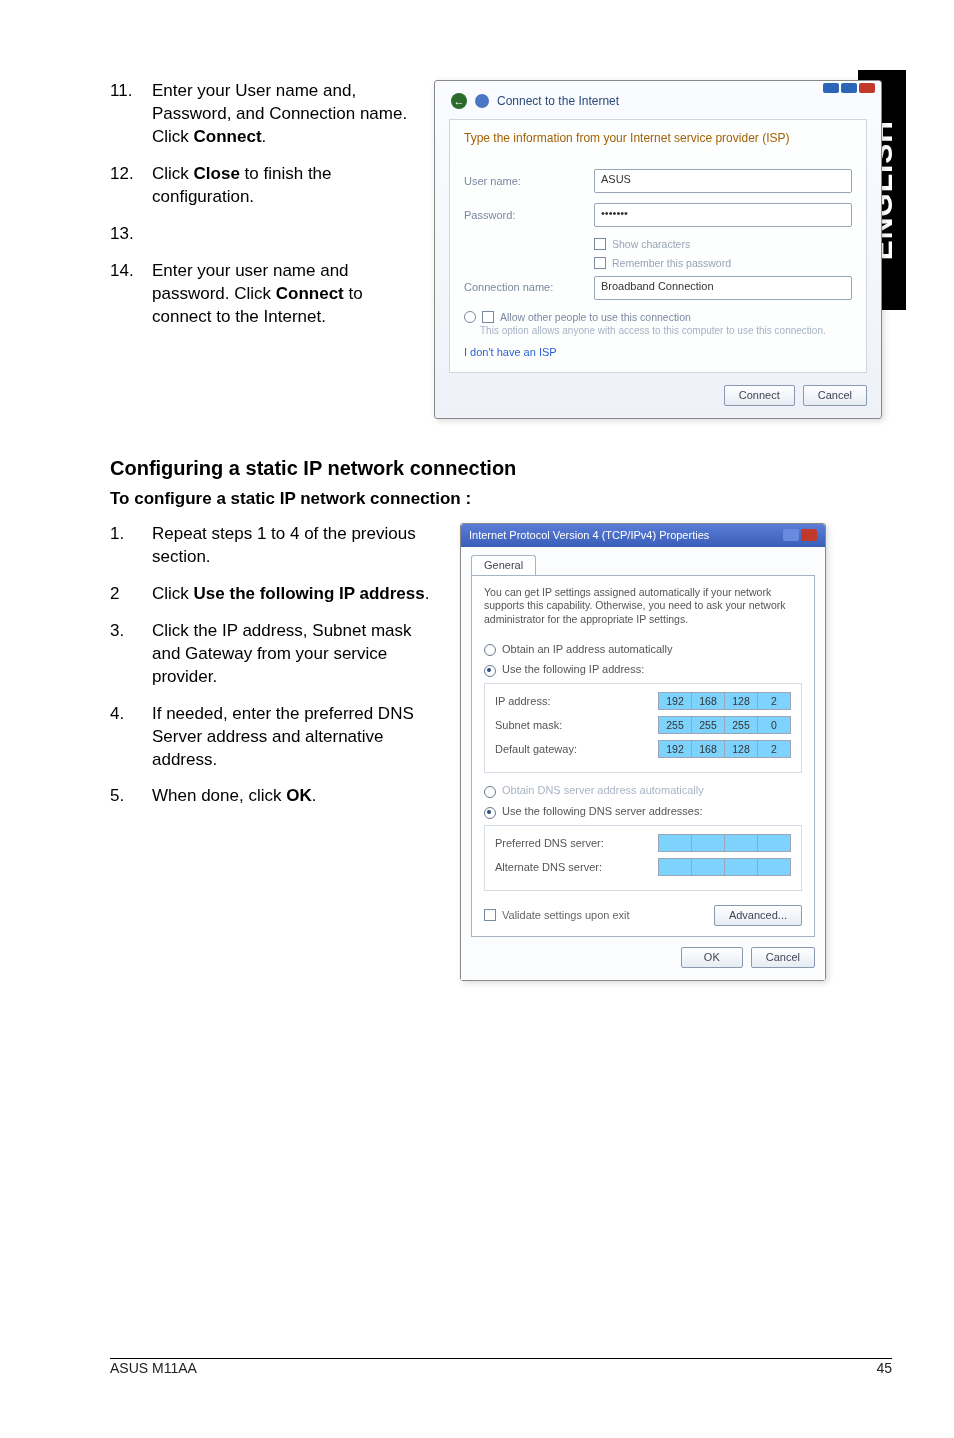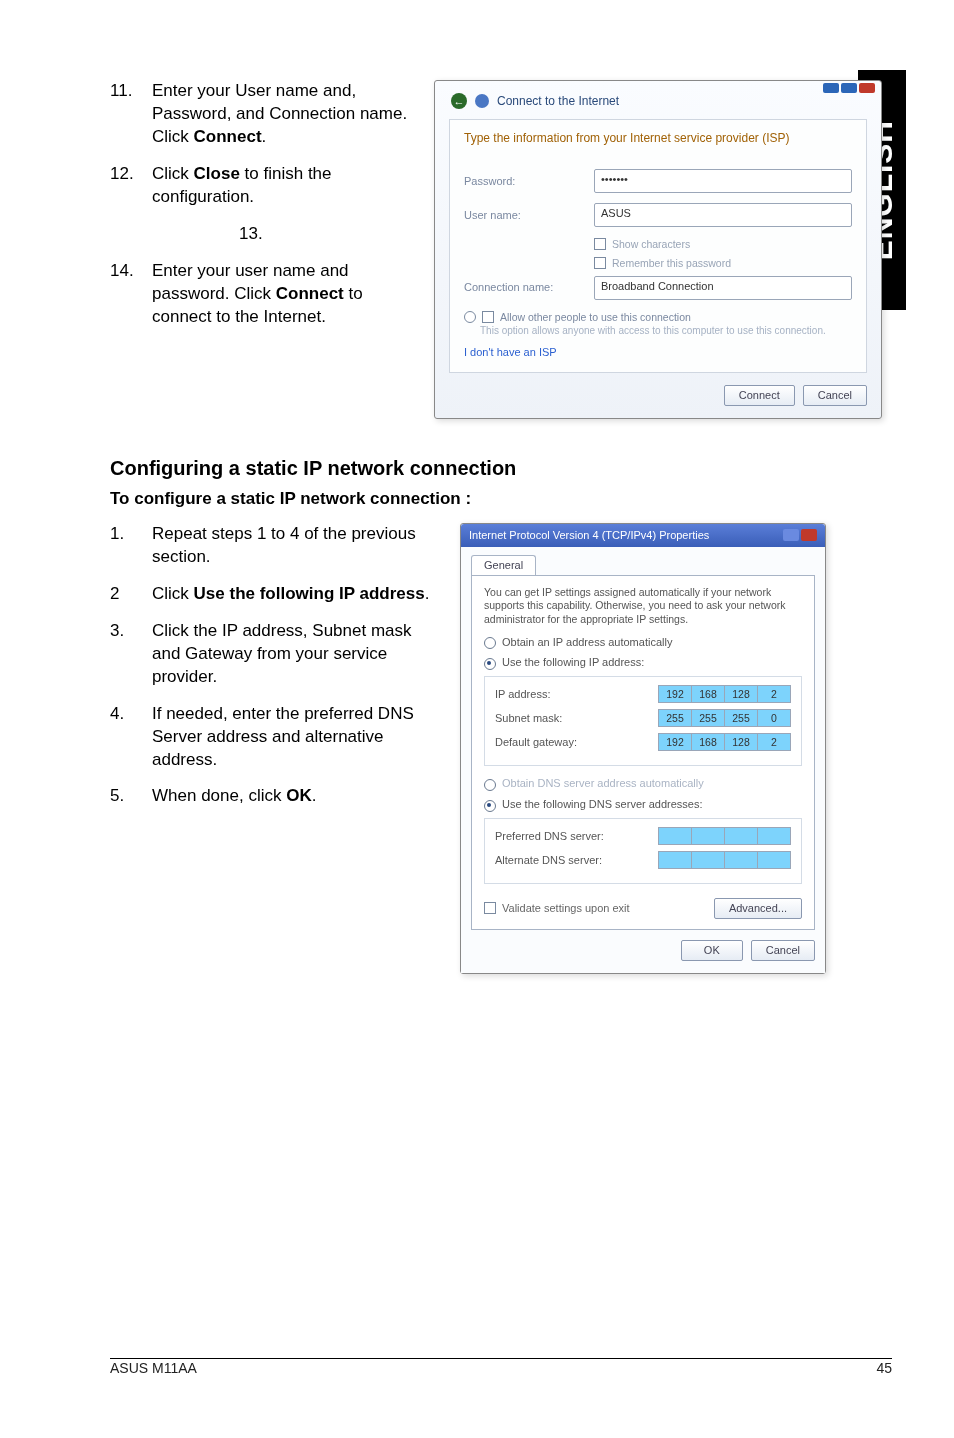--- a/index.html
+++ b/index.html
@@ -14,21 +14,21 @@
     font-size:17px;
     line-height:1.35;
   }
   .content {
     position:absolute;
     left:110px;
     top:80px;
     width:720px;
   }
   ol.steps { list-style:none; padding:0; margin:0; }
-  ol.steps li { display:flex; margin-bottom:14px;justify-content:center; }
+  ol.steps li { display:flex; margin-bottom:14px; }
   ol.steps li .num { width:42px; flex:0 0 42px; }
   ol.steps li .txt { flex:1; }
   h3.section {
     font-size:20px; font-weight:bold; margin:36px 0 6px 0;
   }
   .subhead { font-weight:bold; font-size:17px; margin-bottom:12px; }
   .top-flex { display:flex; gap:24px; }
   .col-left { flex:0 0 300px; }
   .figure { flex:1; }
   .static-flex { display:flex; gap:20px; }
@@ -124,21 +124,21 @@
   .dlg2 .titlebar .ctl { display:flex; gap:2px; }
   .dlg2 .titlebar .ctl div { width:16px; height:12px; border-radius:2px; }
   .dlg2 .body { padding:8px 10px 12px 10px; background:#fafcfe; }
   .dlg2 .tab {
     display:inline-block; border:1px solid #a8b4c6; border-bottom:none;
     padding:2px 12px; font-size:11px; background:#fff; border-radius:3px 3px 0 0;
   }
   .dlg2 .tab-panel {
     border:1px solid #a8b4c6; padding:10px 12px 10px 12px; background:#fff;
   }
-  .dlg2 .desc { color:#555; font-size:10.5px; margin-bottom:8px; line-height:1.3;}
+  .dlg2 .desc { color:#555; font-size:10.5px; margin-bottom:15px; line-height:1.3;}
   .dlg2 .radio { width:10px;height:10px;border:1px solid #6a7a90;border-radius:50%;display:inline-block;margin-right:6px;position:relative;top:1px;}
   .dlg2 .radio.sel::after { content:"";width:4px;height:4px;background:#2a4a80;border-radius:50%;position:absolute;left:2px;top:2px;}
   .dlg2 .rline { font-size:11px; color:#555; margin-bottom:6px; display:flex; align-items:center;}
   .dlg2 .group { border:1px solid #d4dce6; padding:8px 10px; margin-bottom:10px; }
   .dlg2 .grow { display:flex; justify-content:space-between; align-items:center; font-size:11px; color:#555; margin-bottom:6px;}
   .dlg2 .ipbox { display:flex; gap:0; }
   .dlg2 .seg {
     width:32px; border:1px solid #9aa6b8; border-right:none; height:16px;
     text-align:center; font-size:10.5px; line-height:16px; background:#7dd3fc; color:#333;
   }
@@ -184,26 +184,26 @@
           <div class="chrome-btn chrome-red"></div>
         </div>
         <div class="wiz-head">
           <div class="back-circle">←</div>
           <div class="globe"></div>
           <span>Connect to the Internet</span>
         </div>
         <div class="inner">
           <div class="hint">Type the information from your Internet service provider (ISP)</div>
           <div class="row">
+            <div class="lab">User name:</div>
+            <div class="inp">ASUS</div>
+          </div>
+          <div class="row">
             <div class="lab">Password:</div>
             <div class="inp">•••••••</div>
-          </div>
-          <div class="row">
-            <div class="lab">User name:</div>
-            <div class="inp">ASUS</div>
           </div>
           <div class="chkline">
               <span class="chkbox"></span>
               <span>Show characters</span>
             </div>
           <div class="chkline">
               <span class="chkbox"></span>
               <span>Remember this password</span>
             </div>
           <div class="row" style="margin-top:6px;">

